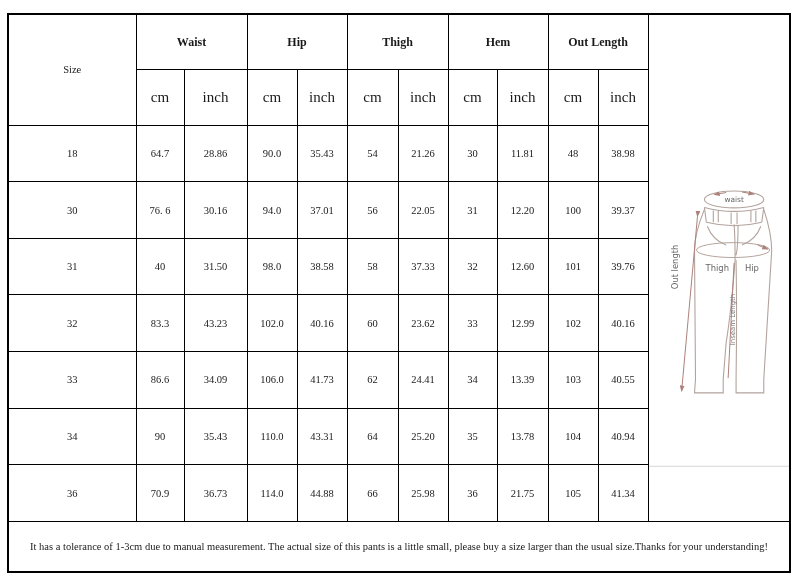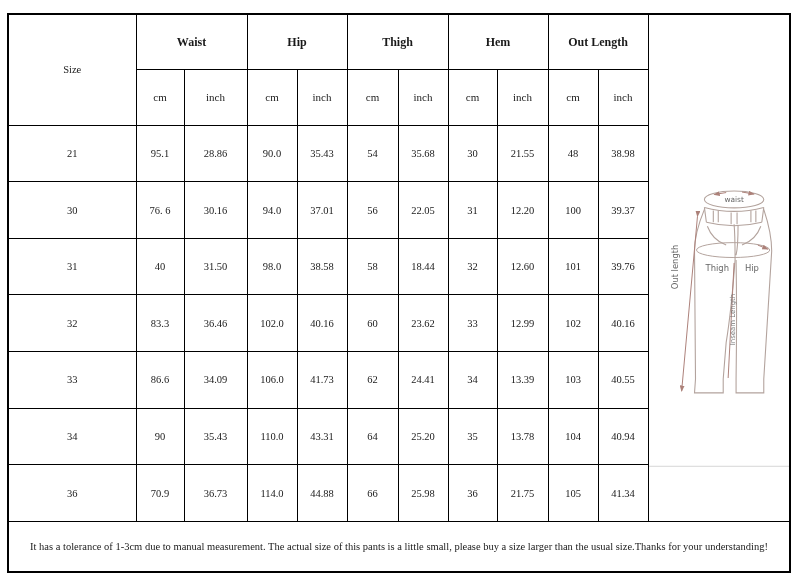--- a/index.html
+++ b/index.html
@@ -12,21 +12,21 @@
     border-collapse:collapse; table-layout:fixed;
     border:2px solid #000;
   }
   table.size-chart td, table.size-chart th {
     border:1px solid #000; padding:0; text-align:center; vertical-align:middle;
     font-weight:normal; font-size:10.5px; color:#1a1a1a;
     overflow:hidden; white-space:nowrap;
   }
   tr.hdr-groups th.group { font-size:12px; font-weight:bold; }
   th.size-head { font-size:12px; font-weight:bold; }
-  tr.hdr-units th { font-size:11px; }
+  tr.hdr-units th { font-size:15px; }
   tr.hdr-groups { height:55px; }
   tr.hdr-units { height:55px; }
   tr.data-row { height:56px; }
   tr.footer-row { height:50px; }
   td.diagram-cell { position:relative; padding:0; }
   td.diagram-cell svg { position:absolute; left:0; top:0; width:100%; height:100%; }
   td.footer-cell {
     font-size:13.3px; line-height:1.65; white-space:normal;
     padding:2px 8px; text-align:center;
   }
@@ -121,29 +121,29 @@
         <th>inch</th>
         <th>cm</th>
         <th>inch</th>
         <th>cm</th>
         <th>inch</th>
         <th>cm</th>
         <th>inch</th>
       </tr>
 
       <tr class="data-row">
-          <td>21</td>
-          <td>95.1</td>
+          <td>18</td>
+          <td>64.7</td>
           <td>28.86</td>
           <td>90.0</td>
           <td>35.43</td>
           <td>54</td>
-          <td>35.68</td>
+          <td>21.26</td>
           <td>30</td>
-          <td>21.55</td>
+          <td>11.81</td>
           <td>48</td>
           <td>38.98</td>
         </tr>
         <tr class="data-row">
           <td>30</td>
           <td>76. 6</td>
           <td>30.16</td>
           <td>94.0</td>
           <td>37.01</td>
           <td>56</td>
@@ -153,30 +153,30 @@
           <td>100</td>
           <td>39.37</td>
         </tr>
         <tr class="data-row">
           <td>31</td>
           <td>40</td>
           <td>31.50</td>
           <td>98.0</td>
           <td>38.58</td>
           <td>58</td>
-          <td>18.44</td>
+          <td>37.33</td>
           <td>32</td>
           <td>12.60</td>
           <td>101</td>
           <td>39.76</td>
         </tr>
         <tr class="data-row">
           <td>32</td>
           <td>83.3</td>
-          <td>36.46</td>
+          <td>43.23</td>
           <td>102.0</td>
           <td>40.16</td>
           <td>60</td>
           <td>23.62</td>
           <td>33</td>
           <td>12.99</td>
           <td>102</td>
           <td>40.16</td>
         </tr>
         <tr class="data-row">

